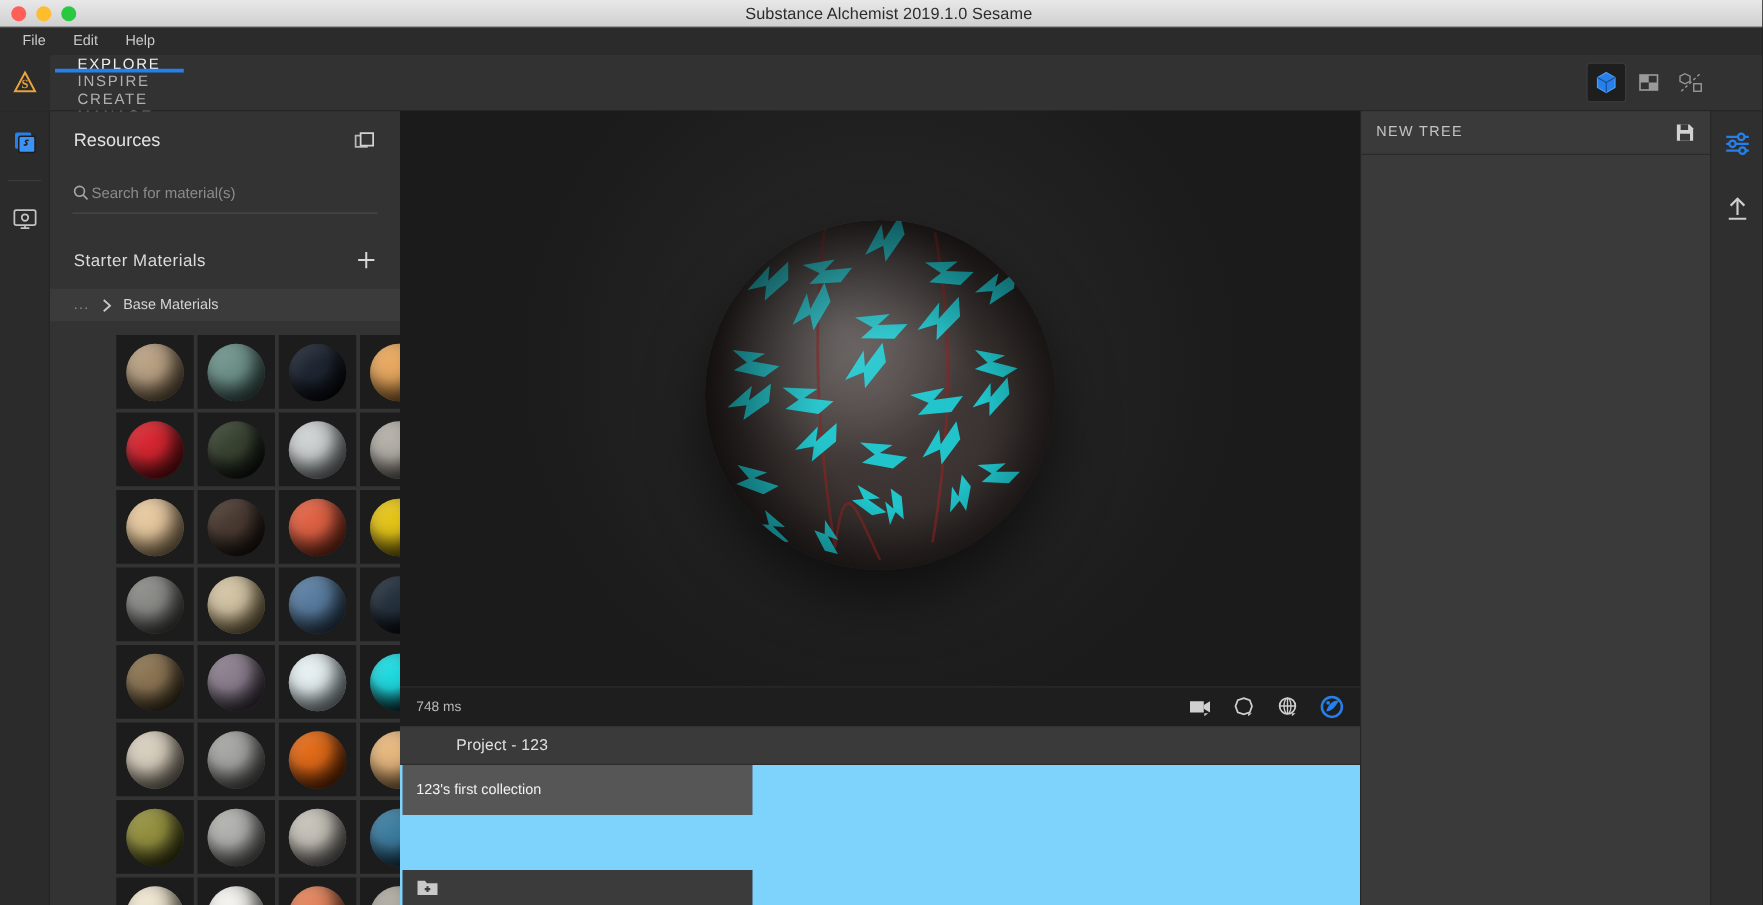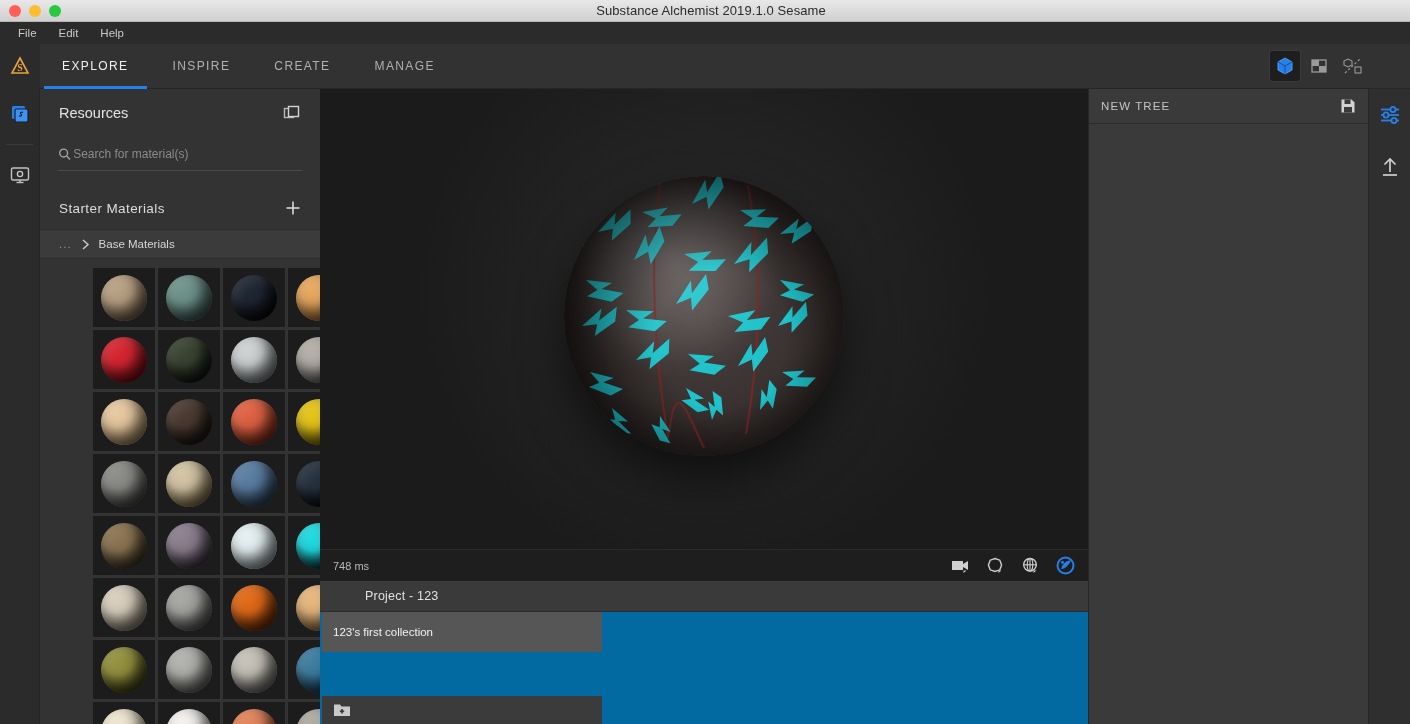--- a/index.html
+++ b/index.html
@@ -41,21 +41,21 @@
   
   .toolbar {
     position: absolute; top: 44px; left: 0; width: 1410px; height: 45px;
     background: #323232; border-bottom: 1px solid #262626;
     display: flex; align-items: center;
   }
   .logo-cell {
     width: 40px; height: 45px; background: #2b2b2b;
     display: flex; align-items: center; justify-content: center;
   }
-  .tabs { display: flex; align-items: stretch; height: 45px; }
+  .tabs { display: flex; align-items: stretch; height: 45px; flex-direction: column; }
   .tab {
     position: relative; display: flex; align-items: center;
     padding: 0 22px; font-size: 12px; letter-spacing: 1.4px;
     color: #b0b0b0; cursor: default;
   }
   .tab.active { color: #f0f0f0; }
   .tab.active::after {
     content: ""; position: absolute; left: 4px; right: 4px; bottom: 0;
     height: 3px; background: #2680eb;
   }
@@ -166,21 +166,21 @@
 
   
   .project-bar {
     position: absolute; top: 581px; left: 320px; right: 322px; height: 31px;
     background: #3a3a3a; border-bottom: 1px solid #2d2d2d;
     display: flex; align-items: center; padding: 0 11px;
   }
   .project-title { font-size: 12.5px; color: #e0e0e0; letter-spacing: .2px; margin-left: 34px; }
   .collections {
     position: absolute; top: 612px; left: 320px; right: 322px; bottom: 0;
-    background: #0369a1;
+    background: #7dd3fc;
   }
   .collection-card {
     position: absolute; left: 2px; top: 0; width: 280px; height: 40px;
     background: #565656; display: flex; align-items: center; padding: 0 11px;
   }
   .collection-name { font-size: 11.5px; color: #f2f2f2; }
   .collection-card.second {
     top: 84px; background: #3b3b3b; height: 40px;
     align-items: flex-start; padding-top: 6px;
   }

